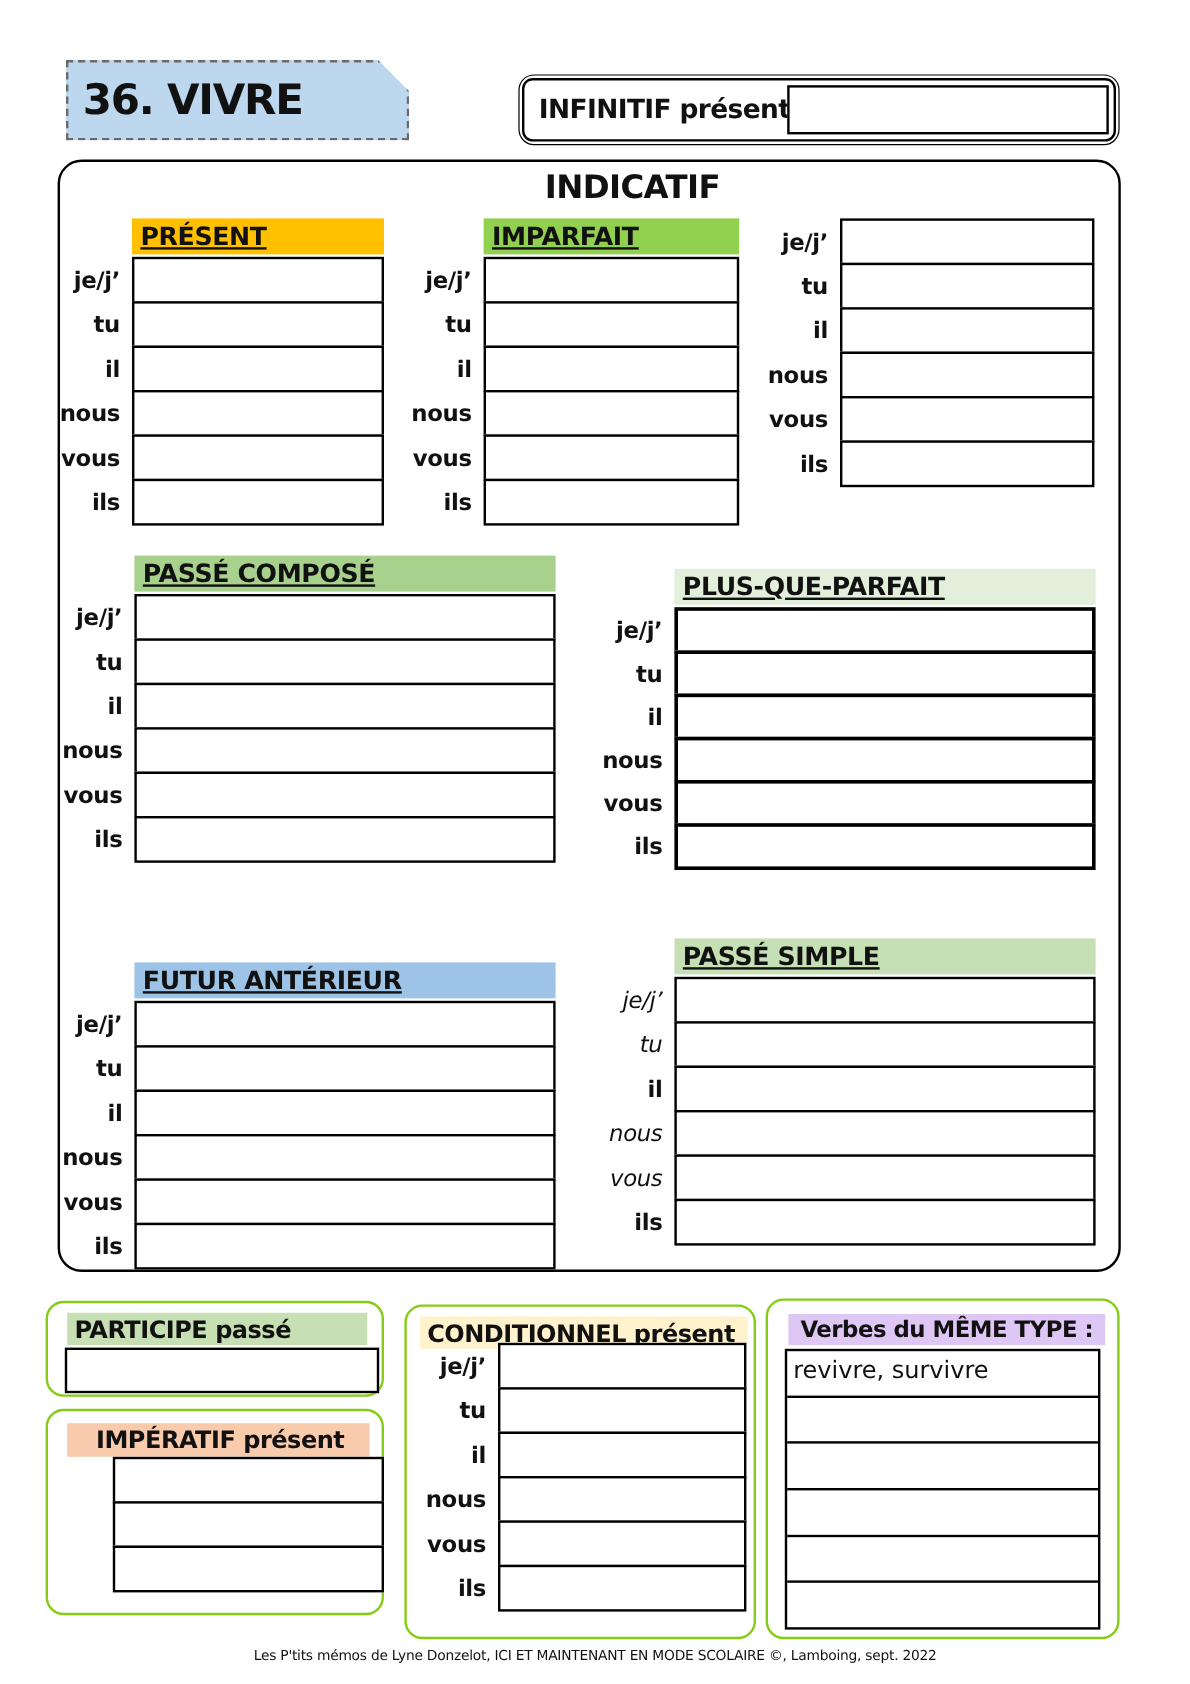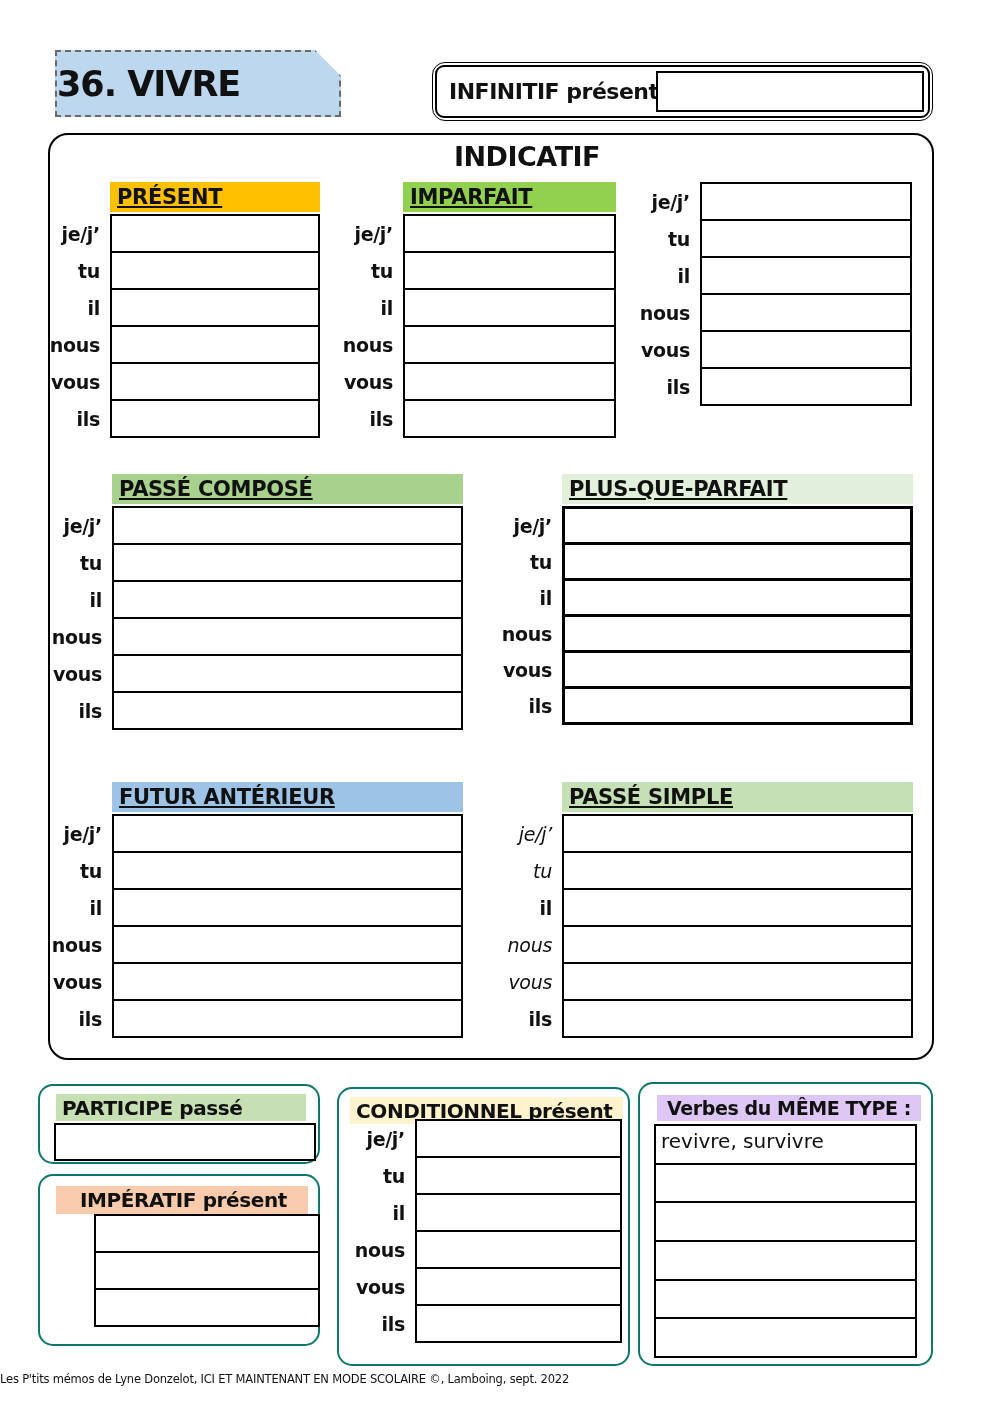--- a/index.html
+++ b/index.html
@@ -2,21 +2,21 @@
 <html><head>
 <meta charset="utf-8">
 <style>
   html,body{margin:0;padding:0;}
   body{
     width:992px;height:1403px;position:relative;background:#fff;
     font-family:"DejaVu Sans","Liberation Sans",sans-serif;color:#111;
   }
   
   .abs{position:absolute;}
-  .rbox{position:absolute;border:2px solid #0f766e;border-radius:15px;background:#fff;box-sizing:border-box;}
+  .rbox{position:absolute;border:2px solid #84cc16;border-radius:15px;background:#fff;box-sizing:border-box;}
   .cell{background:#fff;border:2px solid #000;flex:1;box-sizing:border-box;}
   .conj-row{display:flex;height:39px;}
   .conj-row.stack{margin-top:-2px;}
   .pronoun{
     width:var(--gutter,54px);flex:none;display:flex;align-items:center;justify-content:flex-end;
     padding-right:10px;box-sizing:border-box;font-size:19px;font-weight:600;letter-spacing:-0.3px;
   }
   .pronoun.it{font-style:italic;font-weight:500;}
   .block{position:absolute;}
   .t-header{
@@ -24,21 +24,21 @@
     padding-left:7px;font-size:21px;font-weight:700;letter-spacing:-0.3px;box-sizing:border-box;text-decoration:underline;
   }
   .thick .cell{border-width:3px;}
   .thick .conj-row.stack{margin-top:-3px;}
 
   
   #title-box{
     left:55px;top:50px;width:286px;height:67px;
     border:2px dashed #6a6a6a;box-sizing:border-box;
     clip-path:polygon(0 0,calc(100% - 26px) 0,100% 26px,100% 100%,0 100%);
-    display:flex;align-items:center;padding-left:0;
+    display:flex;align-items:center;padding-left:12px;
     font-size:35px;font-weight:700;letter-spacing:-1px;
   }
 
   
   #infinitif-outer{left:432px;top:62px;width:501px;height:59px;border:1.5px solid #000;border-radius:13px;box-sizing:border-box;padding:2px;}
   #infinitif-inner{border:2px solid #000;border-radius:9px;height:100%;box-sizing:border-box;position:relative;}
   #infinitif-label{position:absolute;left:12px;top:0;bottom:0;display:flex;align-items:center;font-size:22px;font-weight:700;letter-spacing:-0.5px;}
   #infinitif-input{position:absolute;right:4px;top:4px;bottom:4px;width:268px;border:2px solid #000;background:#fff;box-sizing:border-box;font-size:20px;padding:2px 6px;}
 
   
@@ -51,21 +51,21 @@
   #imperatif-cells{position:absolute;left:54px;top:38px;width:226px;}
   #imperatif-cells .cell{display:block;height:39px;flex:none;}
   #imperatif-cells .cell.stack{margin-top:-2px;}
   #conditionnel-rows{position:absolute;left:10px;top:30px;right:6px;--gutter:66px;}
   #memetype-inner{position:absolute;left:14px;top:40px;width:263px;height:234px;border:2px solid #000;box-sizing:border-box;display:flex;flex-direction:column;}
   .tline{flex:1;border-bottom:2px solid #000;font-size:20px;padding:3px 5px;box-sizing:border-box;overflow:hidden;}
   .tline:last-child{border-bottom:none;}
   #memetype-header{justify-content:center;padding-left:0;font-size:19px;}
 
   
-  #footer{left:0;top:1372px;width:992px;font-size:11.5px;letter-spacing:-0.2px;}
+  #footer{left:0;top:1372px;width:992px;text-align:center;font-size:11.5px;letter-spacing:-0.2px;}
 </style>
 </head>
 <body>
 
 <div class="abs" id="title-box" style="background-color: rgb(189, 215, 238);">
   <span>36. VIVRE</span>
 </div>
 
 <div class="abs" id="infinitif-outer">
   <div id="infinitif-inner">
@@ -157,21 +157,21 @@
         <div class="pronoun">vous</div>
         <div class="cell"></div>
       </div>
       <div class="conj-row stack">
         <div class="pronoun">ils</div>
         <div class="cell"></div>
       </div>
     </div>
 </section>
 
-<section class="block" style="left:58px;top:474px;width:405px;--gutter:54px;">
+<section class="block" style="left:58px;top:463px;width:405px;--gutter:54px;">
   <div class="t-header" style="background-color: rgb(169, 209, 142);">PASSÉ COMPOSÉ</div>
   <div>
       <div class="conj-row">
         <div class="pronoun">je/j’</div>
         <div class="cell"></div>
       </div>
       <div class="conj-row stack">
         <div class="pronoun">tu</div>
         <div class="cell"></div>
       </div>
@@ -216,21 +216,21 @@
         <div class="pronoun">vous</div>
         <div class="cell"></div>
       </div>
       <div class="conj-row stack">
         <div class="pronoun">ils</div>
         <div class="cell"></div>
       </div>
     </div>
 </section>
 
-<section class="block" style="left:58px;top:782px;width:405px;--gutter:54px;">
+<section class="block" style="left:58px;top:802px;width:405px;--gutter:54px;">
   <div class="t-header" style="background-color: rgb(157, 195, 230);">FUTUR ANTÉRIEUR</div>
   <div>
       <div class="conj-row">
         <div class="pronoun">je/j’</div>
         <div class="cell"></div>
       </div>
       <div class="conj-row stack">
         <div class="pronoun">tu</div>
         <div class="cell"></div>
       </div>

